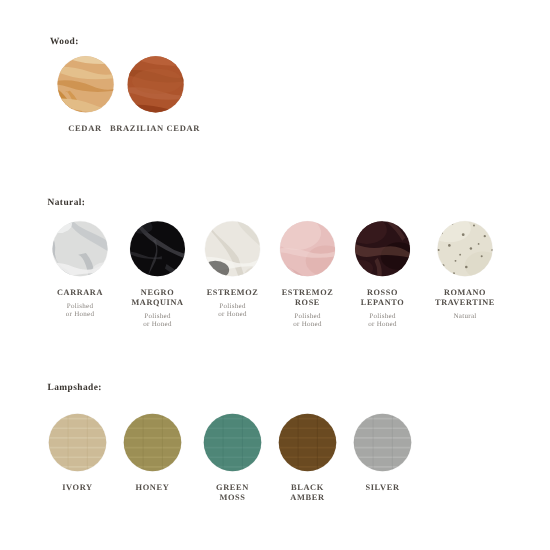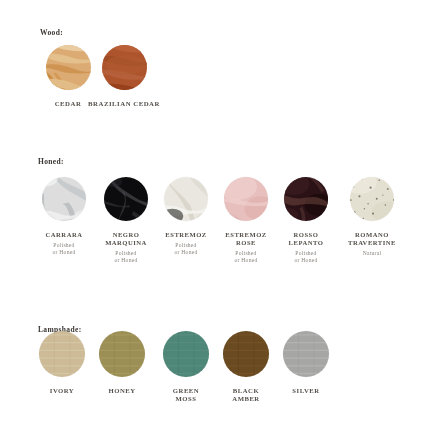--- a/index.html
+++ b/index.html
@@ -128,21 +128,21 @@
           <ellipse cx="52" cy="46" rx="32" ry="16" fill="#b25b32" opacity="0.5"></ellipse>
         </svg>
       </div>
       <div class="swatch-label-block">
         <div class="swatch-name">BRAZILIAN CEDAR</div>
         <div class="swatch-finish"></div>
       </div>
     </div>
   </div>
 
-  <div class="section-heading" style="left:38px; top:157px;">Honed:</div>
+  <div class="section-heading" style="left:38px; top:157px;">Natural:</div>
 
   <div class="swatch-row marble" style="top:177px;">
 
     <div class="swatch-cell" style="left:26px;">
       <div class="swatch-disc">
         <svg class="grain" viewBox="0 0 100 100" preserveAspectRatio="none">
           <rect width="100" height="100" fill="#dcdddc"></rect>
           <path d="M0,20 Q20,34 18,52 T34,78 L48,100 L38,100 Q28,80 20,66 T2,34 Z" fill="#b8bcbf" opacity="0.85"></path>
           <path d="M30,0 Q40,18 58,26 T86,40 L100,52 L100,62 Q78,48 60,38 T34,14 Z" fill="#c3c7c9" opacity="0.8"></path>
           <path d="M58,56 Q70,70 68,86 T74,100 L64,100 Q62,84 58,72 T48,58 Z" fill="#b1b5b8" opacity="0.7"></path>
@@ -269,21 +269,21 @@
         </svg>
       </div>
       <div class="swatch-label-block">
         <div class="swatch-name">ROMANO
 TRAVERTINE</div>
         <div class="swatch-finish">Natural</div>
       </div>
     </div>
   </div>
 
-  <div class="section-heading" style="left:38px; top:305px;margin-top:20px;">Lampshade:</div>
+  <div class="section-heading" style="left:38px; top:305px;">Lampshade:</div>
 
   <div class="swatch-row lamp" style="top:331px;">
 
     <div class="swatch-cell" style="left:24px;">
       <div class="swatch-disc">
         <svg class="grain" viewBox="0 0 100 100" preserveAspectRatio="none">
           <rect width="100" height="100" fill="#cdbb97"></rect>
           <g stroke="#dccfb0" stroke-width="2" opacity="0.55">
             <line x1="0" y1="8" x2="100" y2="8"></line>
               <line x1="0" y1="20" x2="100" y2="20"></line>

